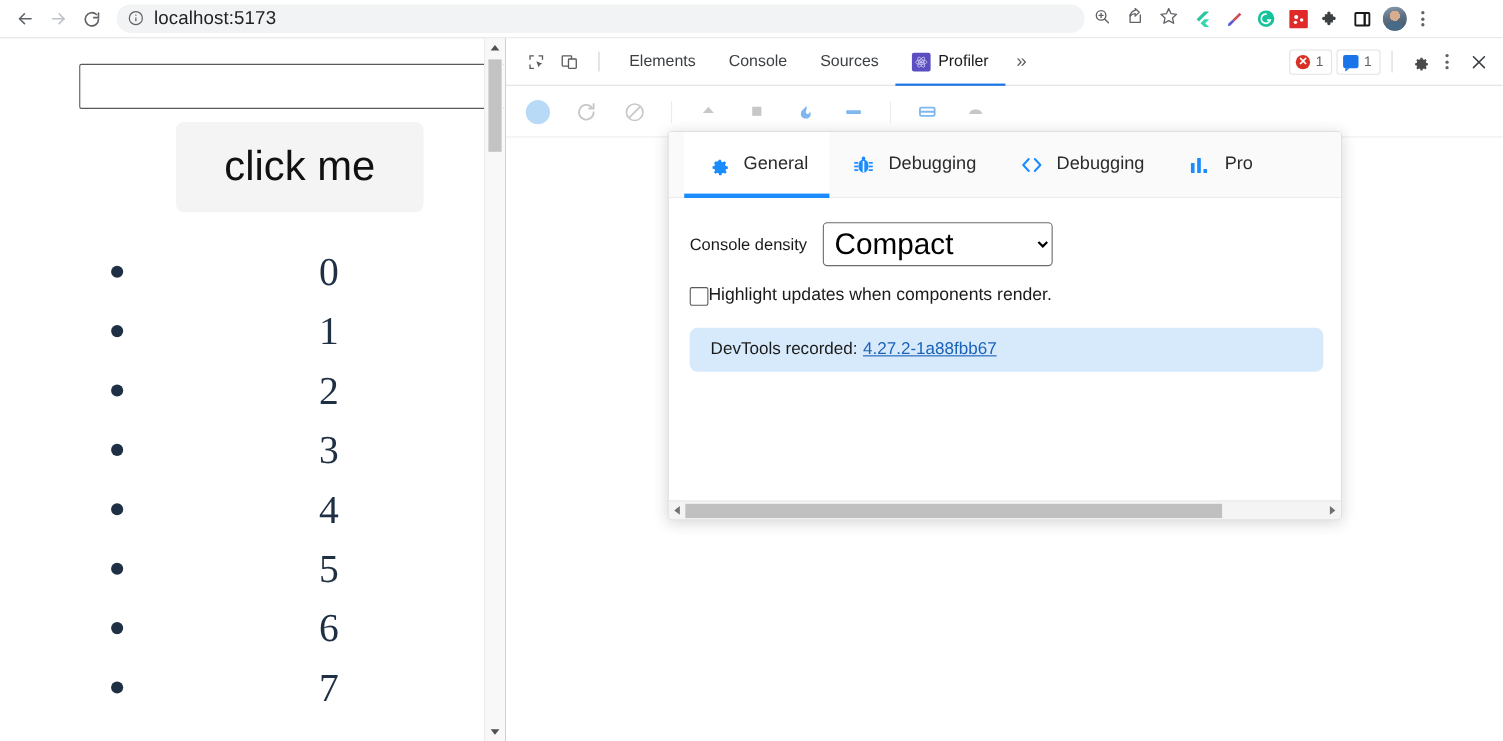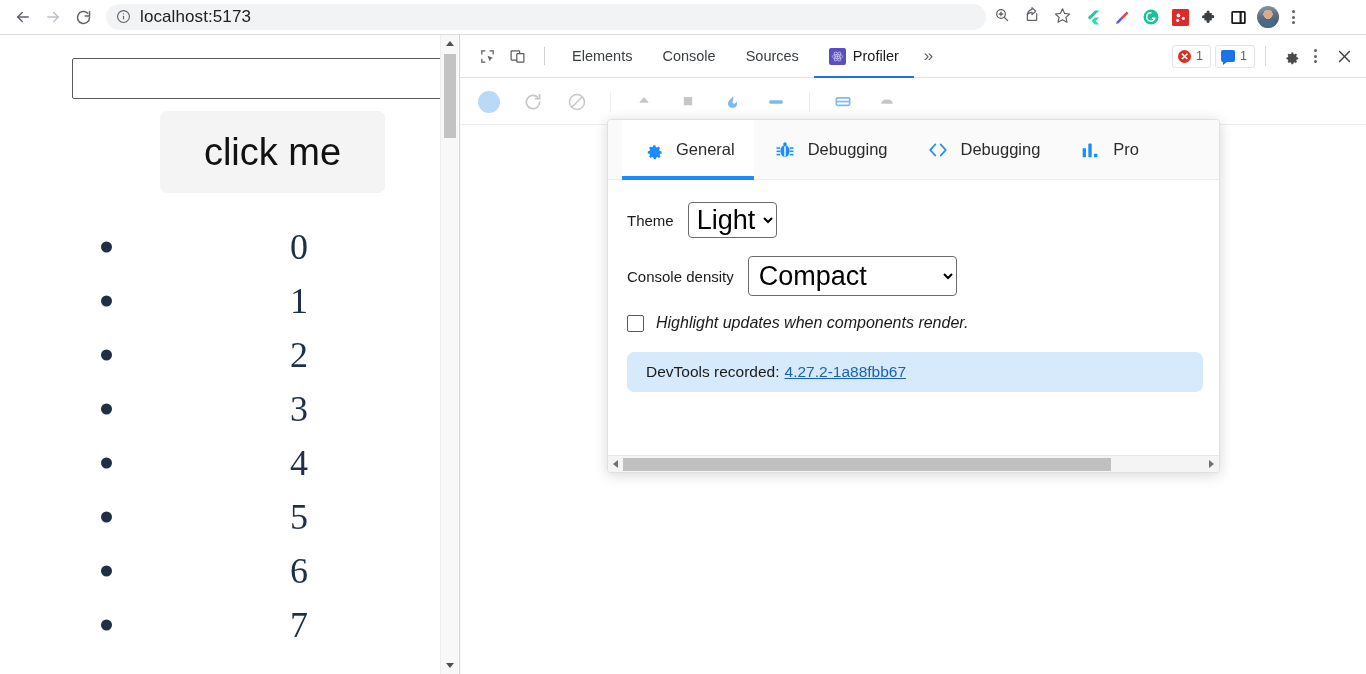--- a/index.html
+++ b/index.html
@@ -213,21 +213,21 @@
   .sm-row { display: flex; align-items: center; margin-bottom: 18px; }
   .sm-label { font-size: 15px; color: #1a1a1a; margin-right: 14px; }
   select.sm-select {
     font-family: "Liberation Sans", sans-serif;
     border: 1px solid #6b6b6b; border-radius: 4px; background: #fff;
     color: #000; outline: none; cursor: pointer;
   }
   select.theme-select { font-size: 27px; padding: 1px 4px; }
   select.density-select { font-size: 27px; padding: 3px 6px; width: 209px; }
 
-  .sm-check-row { display: flex; align-items: center; gap: 12px; margin-top: 6px; margin-bottom: 20px; font-style: italic; }
+  .sm-check-row { display: flex; align-items: center; margin-top: 6px; margin-bottom: 20px; }
   .sm-checkbox {
     width: 17px; height: 17px; border: 1.5px solid #5a5a5a; border-radius: 2px;
     background: #fff; cursor: pointer; flex: none;
   }
   .sm-check-label { font-size: 16px; color: #1a1a1a; }
 
   .sm-version {
     background: #d7eafb; border-radius: 7px; height: 40px; width: 576px;
     display: flex; align-items: center; padding-left: 19px;
     font-size: 15.5px; color: #1a1a1a;
@@ -568,26 +568,20 @@
                 <rect x="4" y="10" width="3.6" height="10" rx=".6"></rect>
                 <rect x="10.2" y="5" width="3.6" height="15" rx=".6"></rect>
                 <rect x="16.4" y="16" width="3.6" height="4" rx=".6"></rect>
               </svg>
           </span>
           <span>Pro</span>
         </div>
       </div>
 
       <div class="sm-body">
-        <div class="sm-row">
-          <span class="sm-label">Theme</span>
-          <select class="sm-select theme-select">
-            <option selected="">Light</option>
-          </select>
-        </div>
 
         <div class="sm-row">
           <span class="sm-label">Console density</span>
           <select class="sm-select density-select">
             <option selected="">Compact</option>
           </select>
         </div>
 
         <div class="sm-check-row">
           <span class="sm-checkbox"></span>

